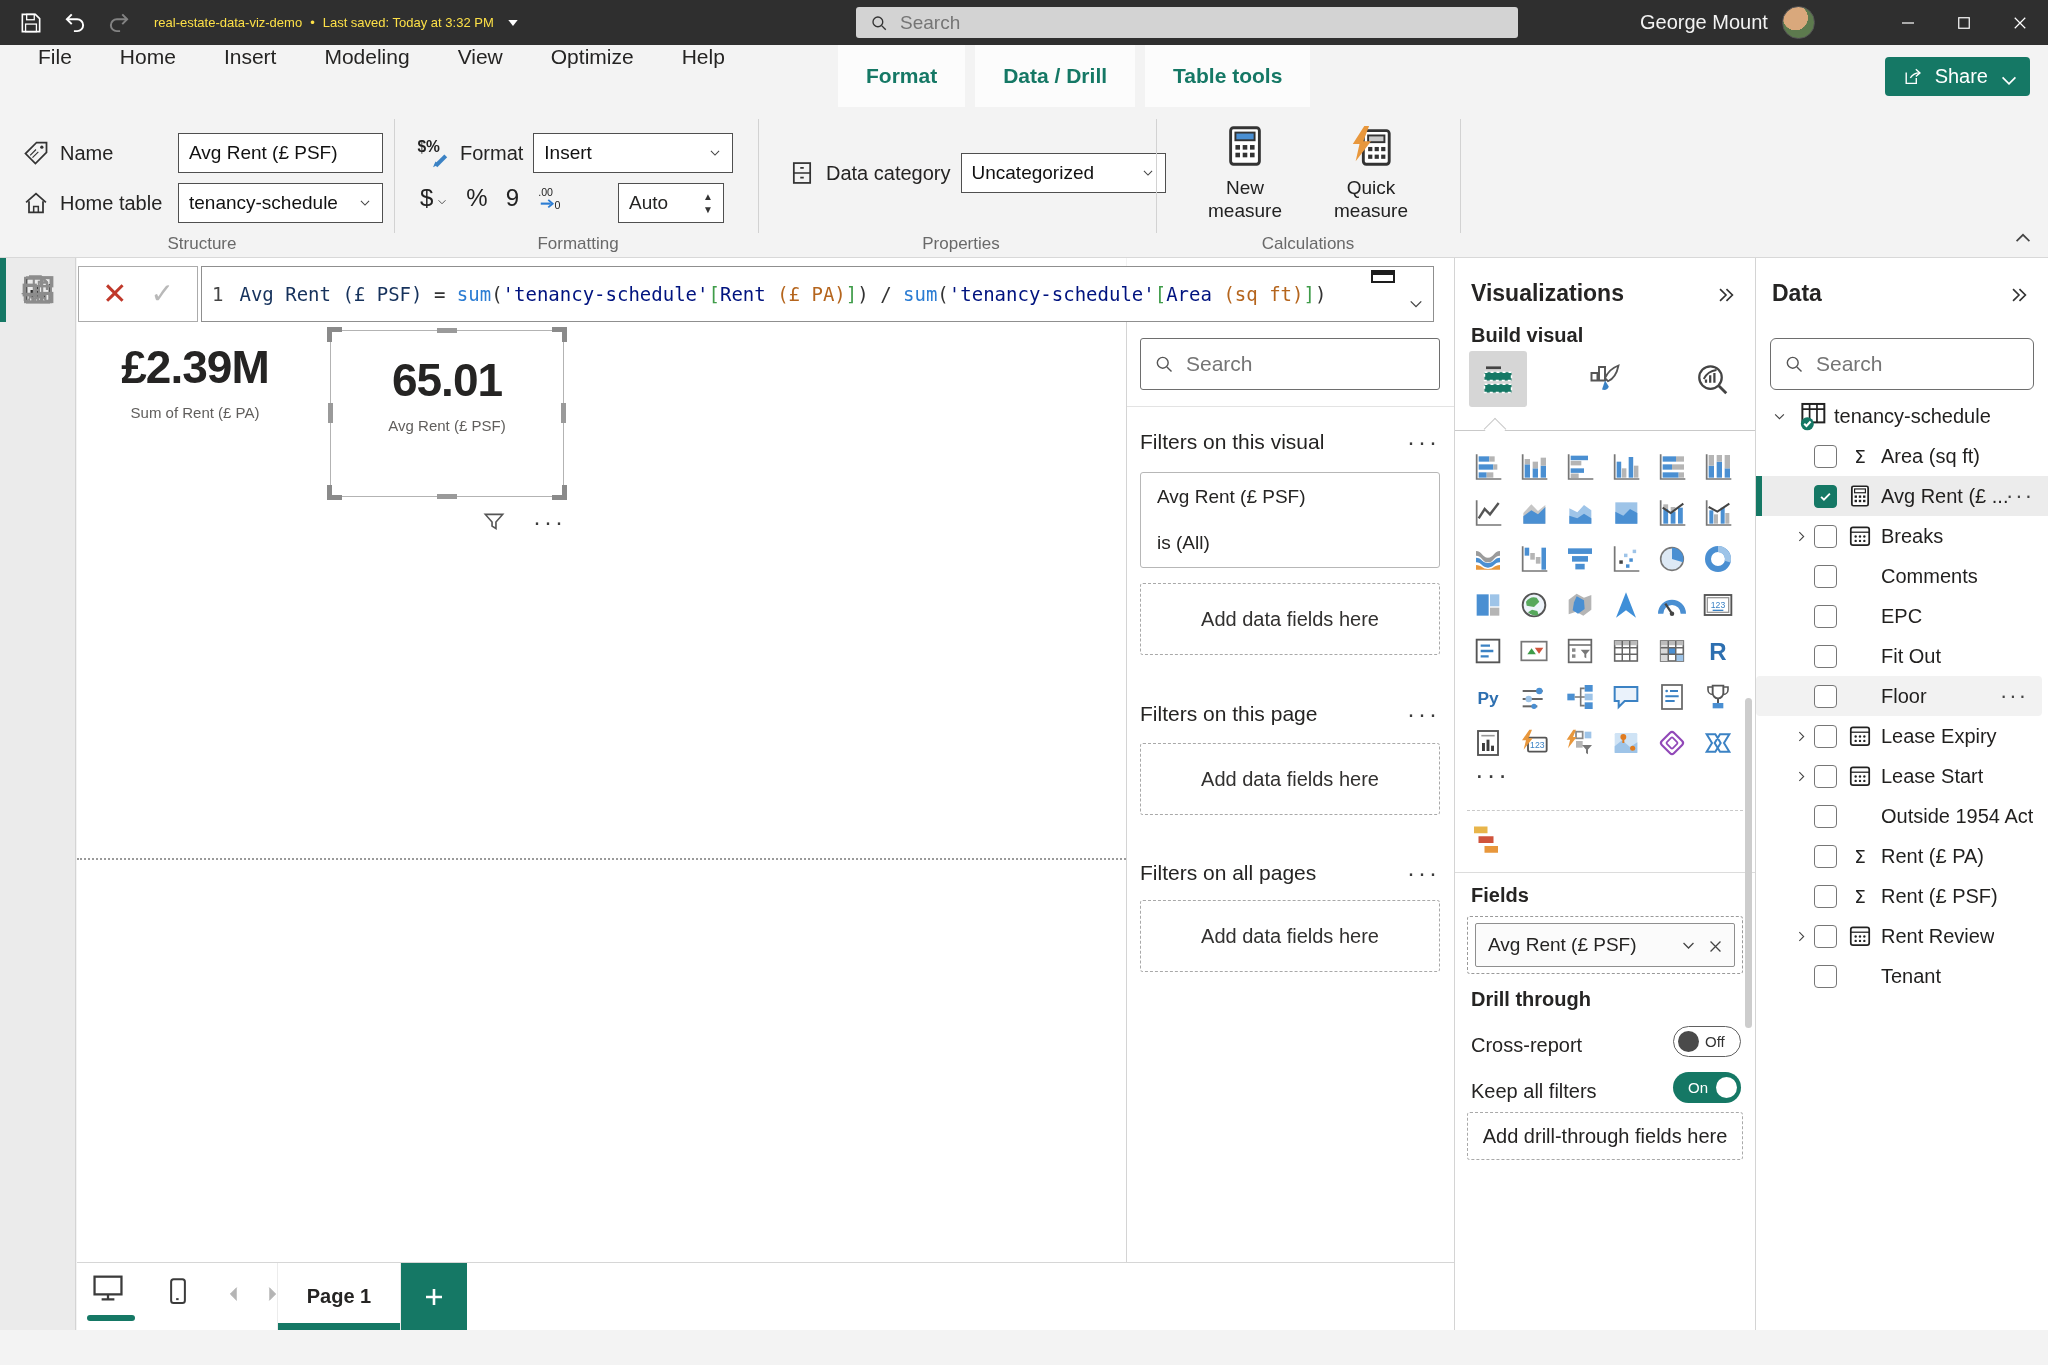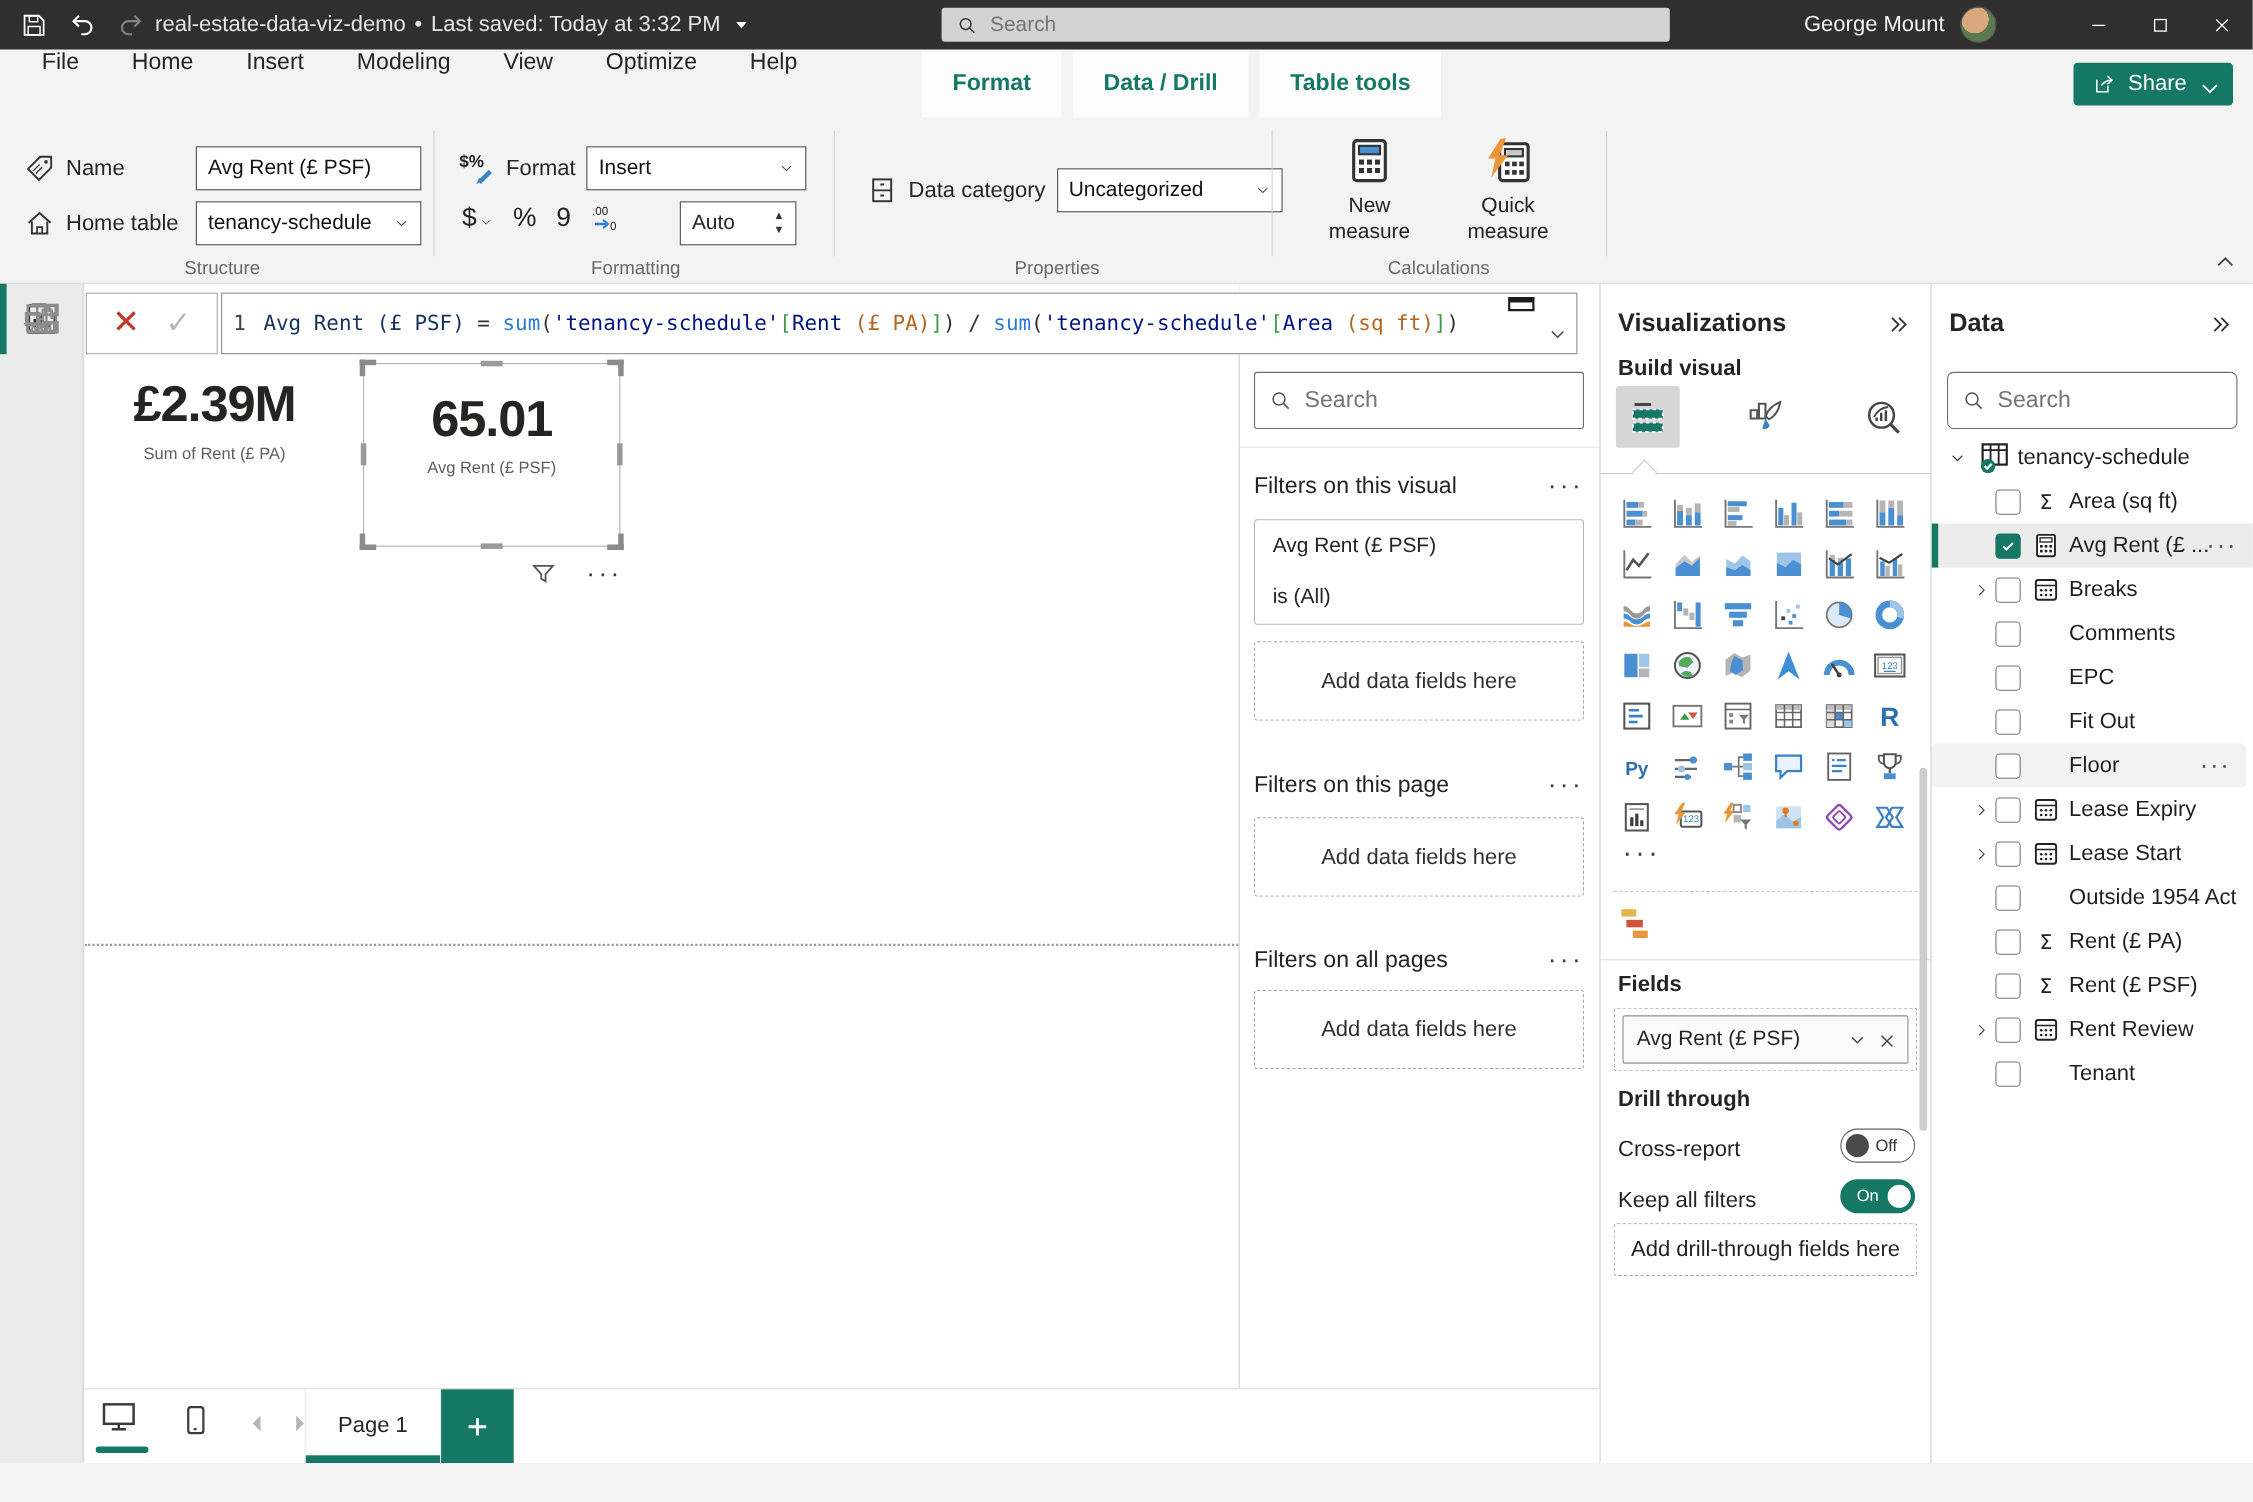--- a/index.html
+++ b/index.html
@@ -5,21 +5,21 @@
   *{margin:0;padding:0;box-sizing:border-box}
   html,body{width:2048px;height:1365px;font-family:"Liberation Sans",sans-serif;background:#f3f3f3;overflow:hidden}
   #root{position:relative;width:2048px;height:1365px;background:#f3f3f3}
   .ni{pointer-events:none}
   svg{display:block}
 
   
   .titlebar{position:absolute;left:0;top:0;right:0;height:45px;background:#2f2f2f;color:#f3f3f3;display:flex;align-items:center;z-index:30}
   .tb-ic{width:26px;height:26px;margin-left:18px;flex:0 0 auto}
   .tb-ic.dim{opacity:.4}
-  .tb-title{margin-left:9px;font-size:20px;color:#e5e5e5;display:flex;align-items:center;gap:8px;white-space:nowrap}
+  .tb-title{margin-left:22px;font-size:13px;color:#fde047;display:flex;align-items:center;gap:8px;white-space:nowrap}
   .tb-caret{width:14px;height:14px;margin-left:4px}
   .tb-search{position:absolute;left:856px;top:7px;width:662px;height:31px;background:#d3d3d3;border-radius:3px;display:flex;align-items:center;gap:12px;padding:0 14px;color:#222}
   .tb-search input{border:none;background:transparent;font-size:19px;color:#222;outline:none;width:90%;font-family:"Liberation Sans",sans-serif}
   .tb-search .sic{width:18px;height:18px}
   .tb-user{position:absolute;left:1640px;top:0;height:45px;display:flex;align-items:center;gap:14px;font-size:20px}
   .avatar{width:33px;height:33px;border-radius:50%;background:radial-gradient(circle at 40% 35%,#d9a87c 0 45%,#5d7a4e 46% 100%);border:1px solid #555}
   .win-controls{position:absolute;right:0;top:0;height:45px;display:flex}
   .win-btn{width:56px;height:45px;display:flex;align-items:center;justify-content:center}
   .win-btn svg{width:18px;height:18px}
 
@@ -169,21 +169,21 @@
 
   
   .pagebar{position:absolute;left:77px;top:1262px;width:1377px;height:68px;background:#fff;border-top:1px solid #d6d6d6;z-index:6}
   .pb-monitor{position:absolute;left:12px;top:8px;width:44px;height:40px;color:#3b3b3b}
   .pb-monitor svg{width:38px;height:34px}
   .pb-underline{position:absolute;left:10px;top:52px;width:48px;height:6px;border-radius:3px;background:#157865}
   .pb-phone{position:absolute;left:86px;top:8px;width:34px;height:42px;color:#3b3b3b}
   .pb-phone svg{width:30px;height:40px}
   .pb-arrow{position:absolute;top:20px;width:22px;height:22px;color:#b5b5b5}
   .pb-prev{left:146px}.pb-next{left:184px}
-  .pb-tab{position:absolute;left:200px;top:0;width:124px;height:100%;background:#fff;border-left:1px solid #ececec;border-right:1px solid #ececec;display:flex;align-items:center;justify-content:center;font-size:20px;font-weight:400;color:#252423}
+  .pb-tab{position:absolute;left:200px;top:0;width:124px;height:100%;background:#fff;border-left:1px solid #ececec;border-right:1px solid #ececec;display:flex;align-items:center;justify-content:center;font-size:20px;font-weight:700;color:#252423}
   .pb-tab:after{content:"";position:absolute;left:0;right:0;bottom:0;height:7px;background:#157865}
   .pb-plus{position:absolute;left:324px;top:0;width:66px;height:100%;background:#157865;color:#fff;display:flex;align-items:center;justify-content:center}
   .pb-plus svg{width:24px;height:24px}
 
   
   .statusbar{position:absolute;left:0;right:0;bottom:0;height:35px;background:#f3f3f3;border-top:1px solid #d9d9d9;font-size:19px;color:#3b3b3b;z-index:7}
   .sb-page{position:absolute;left:10px;top:6px}
   .sb-minus{position:absolute;left:1700px;top:3px;font-size:24px;color:#3b3b3b}
   .sb-track{position:absolute;left:1726px;top:16px;width:162px;height:2px;background:#5f5f5f}
   .sb-thumb{position:absolute;left:1750px;top:5px;width:10px;height:24px;background:#5f5f5f}

